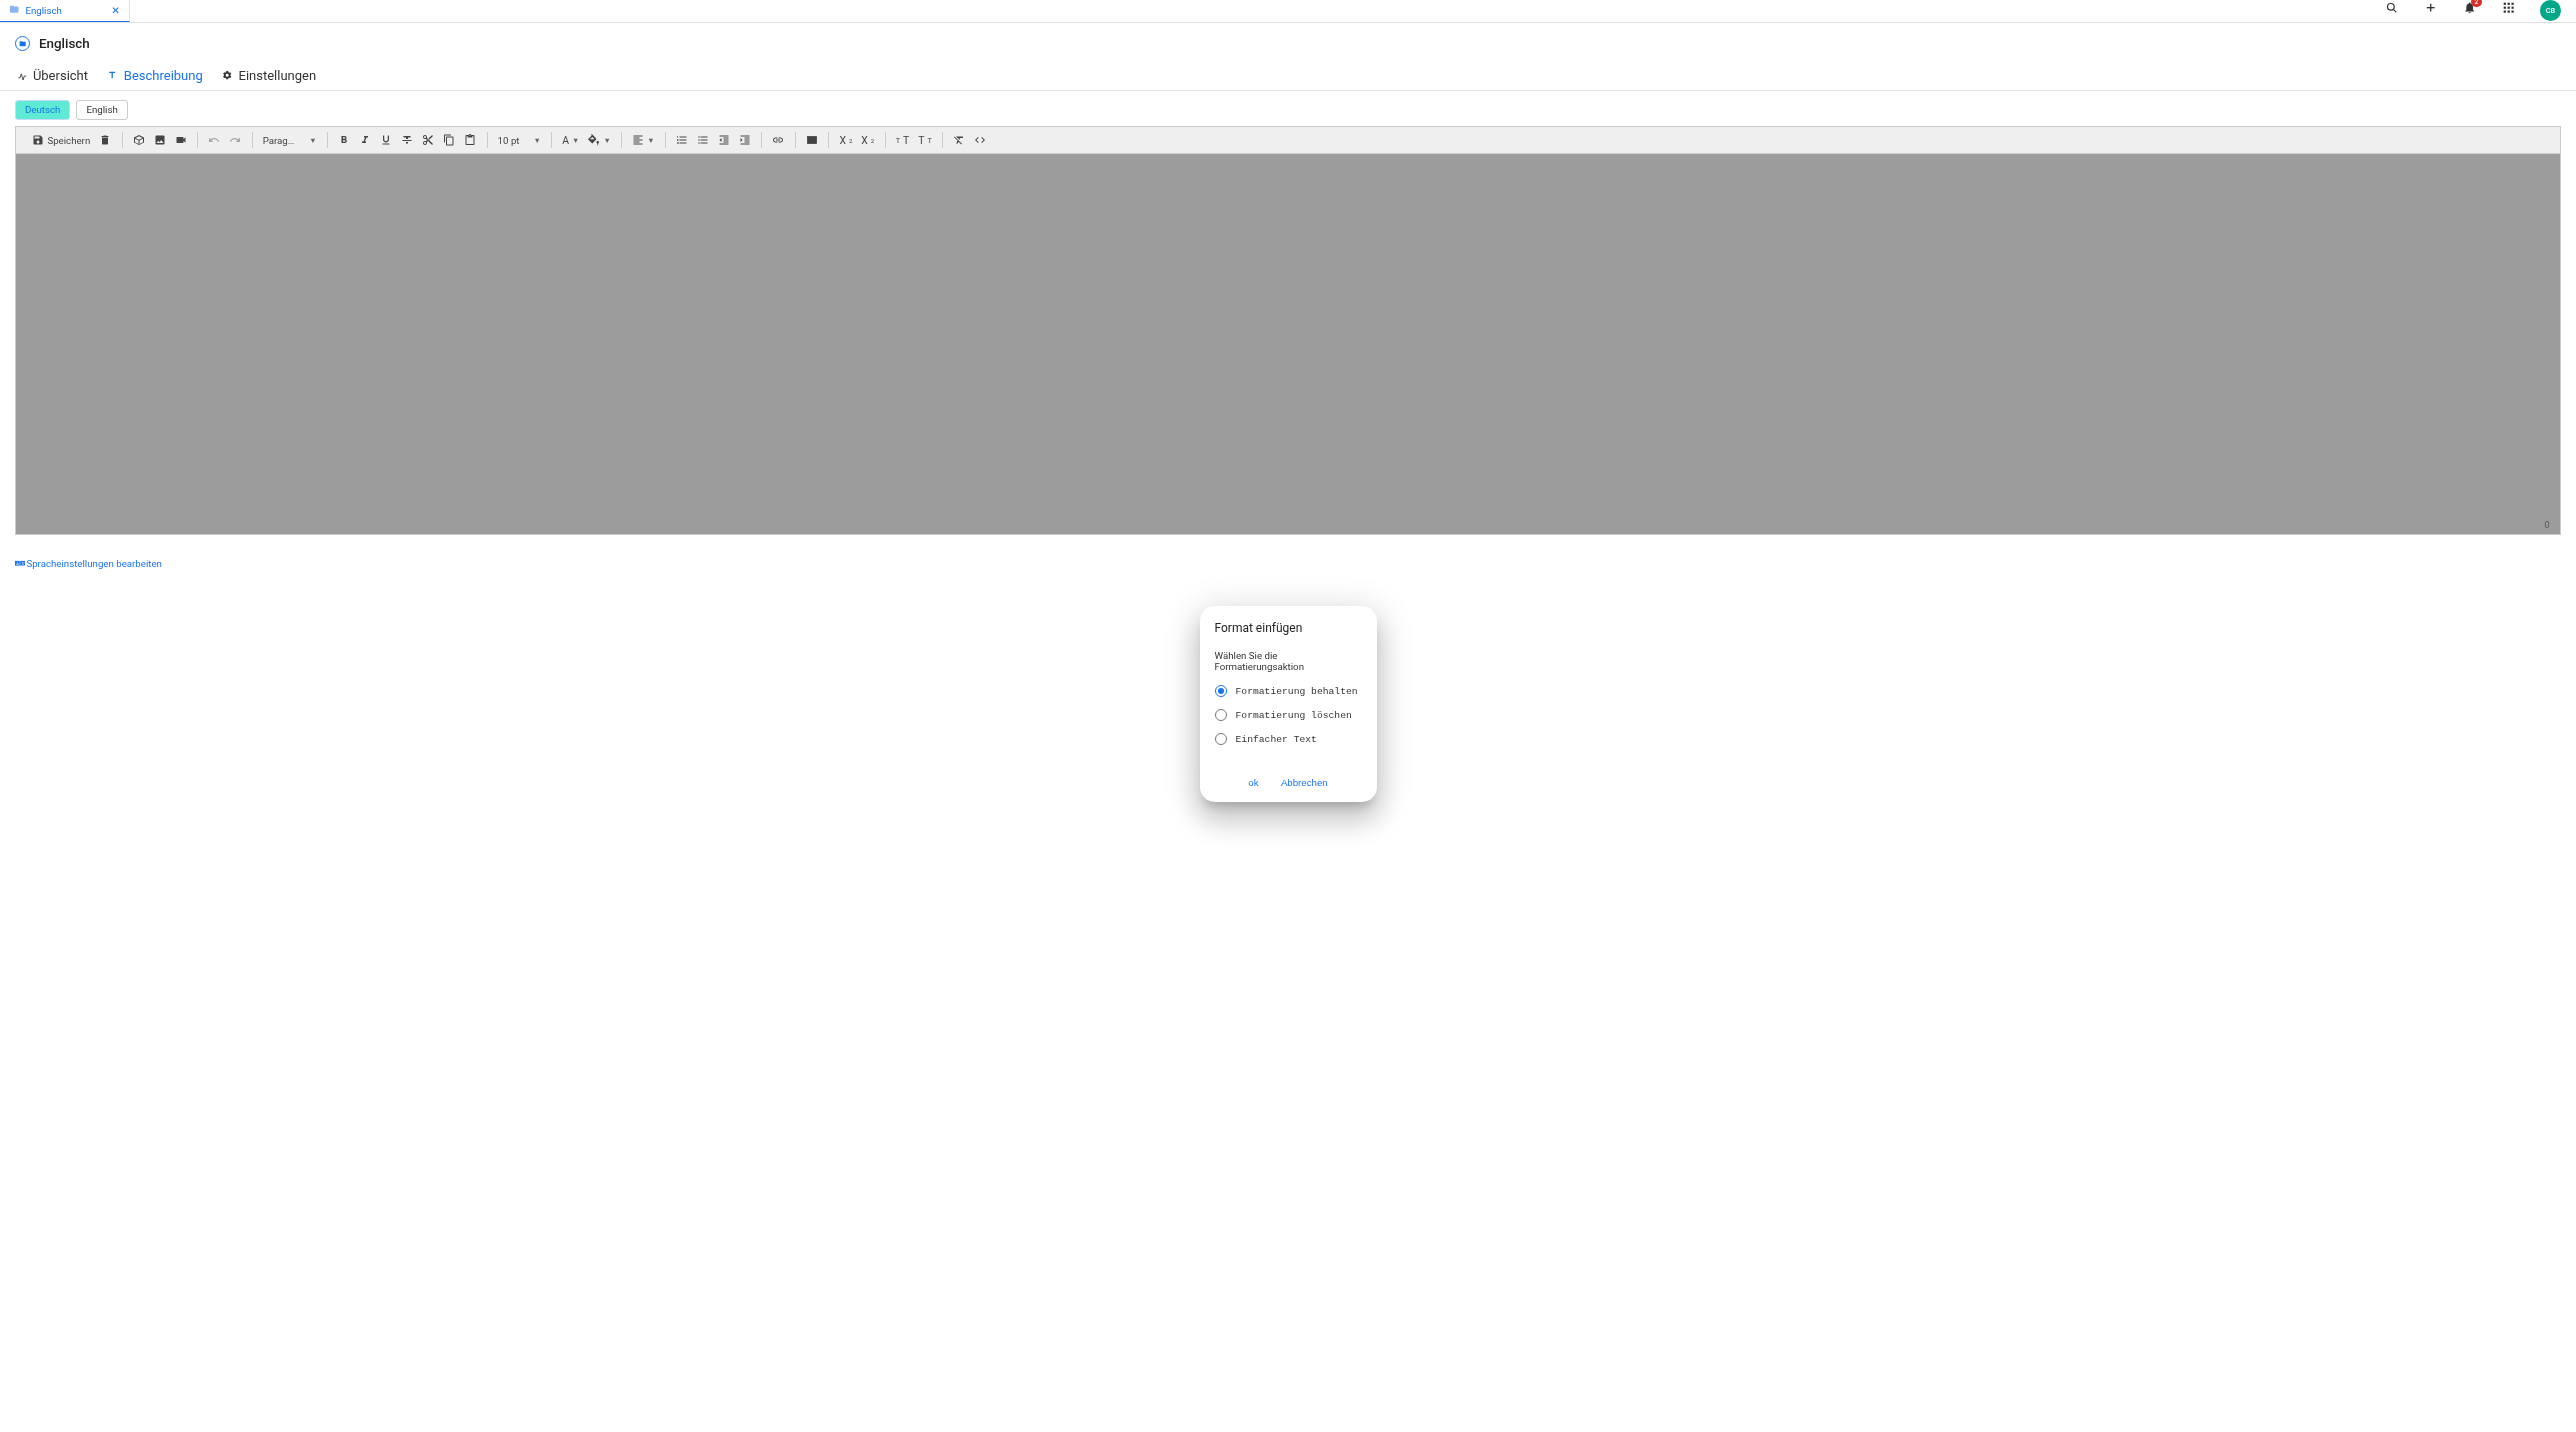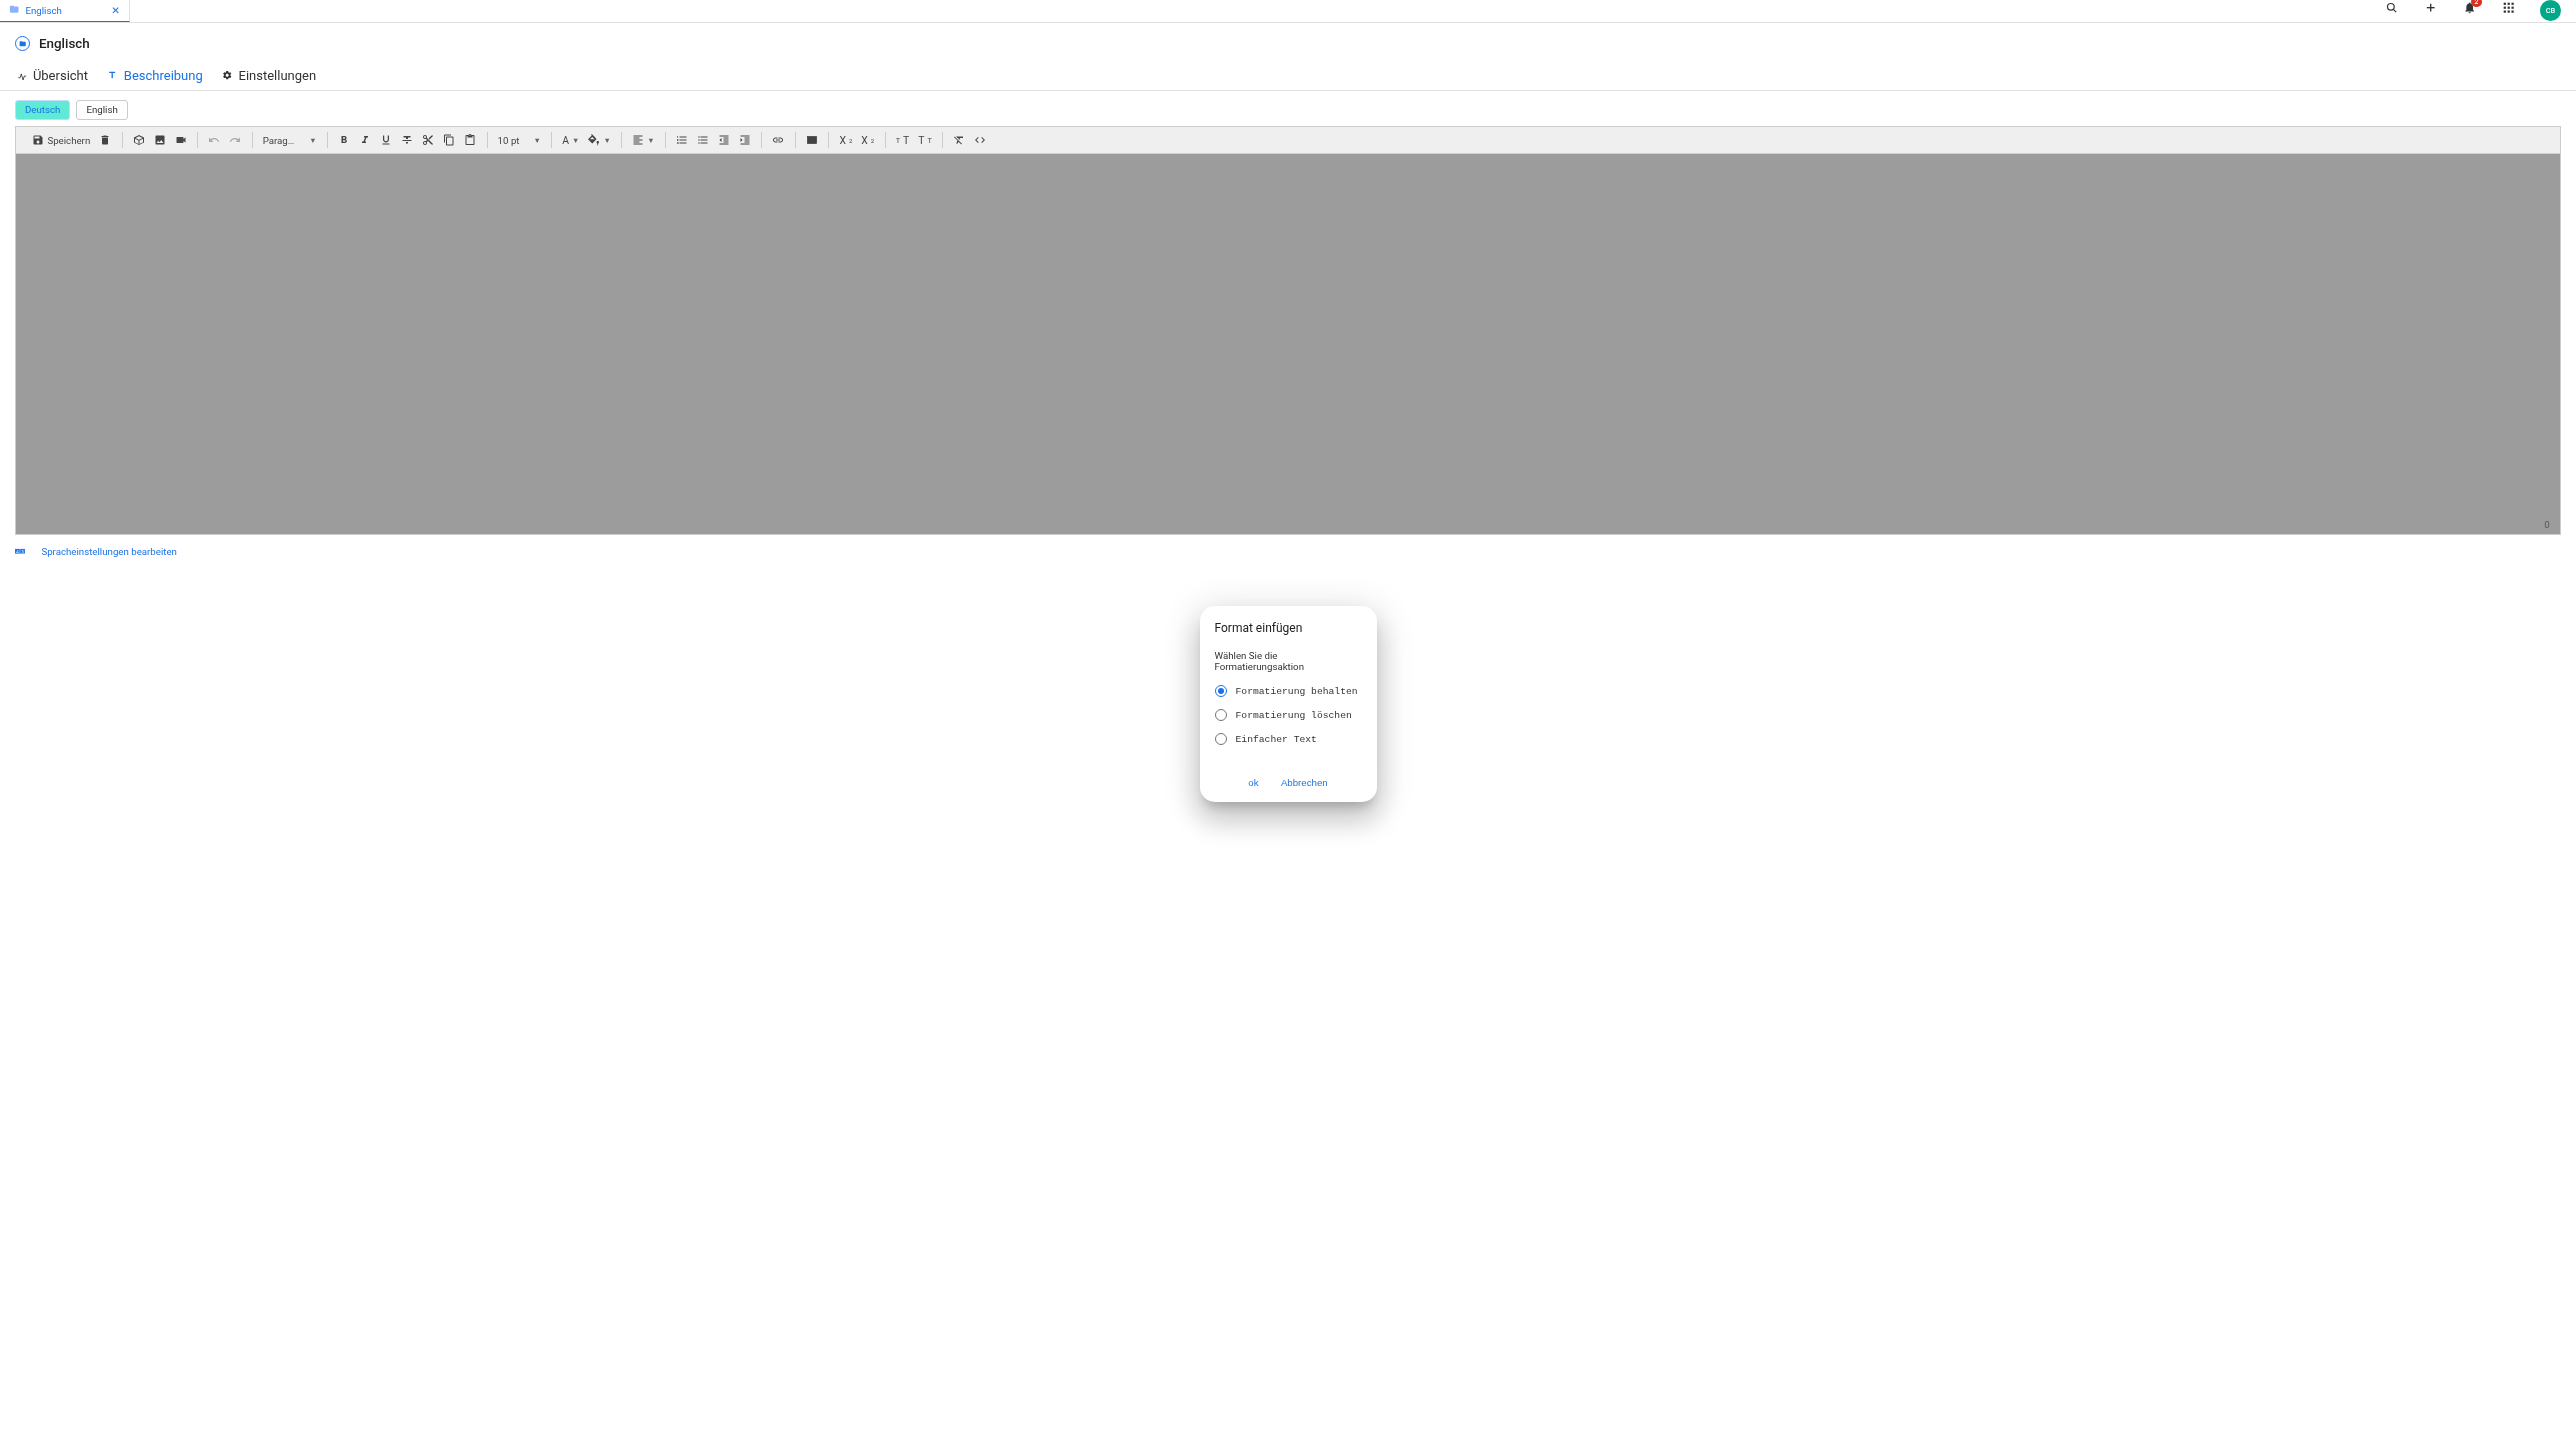--- a/index.html
+++ b/index.html
@@ -30,37 +30,37 @@
 .view-tab { display: flex; align-items: center; gap: 6px; padding: 6px 1.5px; font-size: 13px; color: #333; cursor: pointer; border-bottom: 1.5px solid transparent; }
 .view-tab.active { color: #1a73e8; }
 .view-tab svg { width: 10.4px; height: 10.4px; }
 
 
 .lang-tabs-row { padding: 9px 15px 6px 15px; display: flex; gap: 6px; }
 .lang-tab { padding: 3.7px 9px; border: 0.7px solid #ccc; border-radius: 3px; font-size: 9.7px; cursor: pointer; background: #fff; }
 .lang-tab.active { background: #5eead4; border-color: #c6dafc; color: #1a73e8; }
 
 
-.editor-wrap { margin: 0 15px 6px 15px; border: 0.7px solid #ccc; position: relative; }
+.editor-wrap { margin: 0 15px 18px 15px; border: 0.7px solid #ccc; position: relative; }
 .toolbar { height: 27px; background: #efefef; border-bottom: 0.7px solid #d0d0d0; display: flex; align-items: center; padding: 0 9px; gap: 0; font-size: 9.7px; color: #444; }
 .tb-group { display: flex; align-items: center; gap: 9px; padding: 0 7.4px; }
 .tb-sep { width: 0.7px; height: 16.4px; background: #ccc; margin: 0 3px; }
 .tb-btn { display: flex; align-items: center; gap: 3px; cursor: pointer; color: #444; }
 .tb-btn svg { width: 12px; height: 12px; fill: currentColor; }
 .tb-btn.disabled { color: #aaa; }
 .tb-select { display: flex; align-items: center; gap: 14px; cursor: pointer; font-size: 9.7px; max-width: 54px; }
 .tb-select .sel-txt { white-space: nowrap; overflow: hidden; text-overflow: ellipsis; }
 .tb-dd { font-size: 7.4px; color: #666; }
 .tb-label { font-size: 9.7px; }
 
 .editor-canvas { background: #9c9c9c; height: 380px; position: relative; }
 .char-count { position: absolute; bottom: 4.5px; right: 10.4px; color: #555; font-size: 9.7px; }
 
 
-.footer-link { display: flex; align-items: center; gap: 16px; padding: 4.5px 15px; color: #1a73e8; font-size: 9.7px; cursor: pointer; }
+.footer-link { display: flex; align-items: center; gap: 1px; padding: 4.5px 15px; color: #1a73e8; font-size: 9.7px; cursor: pointer; }
 .footer-link svg { width: 10.4px; height: 9px; }
 
 
 .modal-overlay { position: fixed; top: 0; left: 0; right: 0; bottom: 0; display: flex; align-items: center; justify-content: center; pointer-events: none; }
 .modal { width: 177px; background: #fff; border-radius: 15px; box-shadow: 0 8.2px 11.2px -5.2px rgba(0,0,0,0.2), 0 18px 28px 2.2px rgba(0,0,0,0.14), 0 6.7px 34px 6px rgba(0,0,0,0.12); padding: 15px 15px 10.4px 15px; pointer-events: auto; position: relative; top: -12px; }
 .modal-title { font-size: 12px; font-weight: 400; color: #222; margin-bottom: 15px; }
 .modal-subtitle { font-size: 9.7px; color: #333; margin-bottom: 13.4px; }
 .radio-group { display: flex; flex-direction: column; gap: 12px; margin-bottom: 27px; font-family: Liberation Mono, monospace; }
 .radio-row { display: flex; align-items: center; gap: 9px; cursor: pointer; }
 .radio-outer { width: 12px; height: 12px; border: 1.5px solid #757575; border-radius: 50%; display: flex; align-items: center; justify-content: center; flex-shrink: 0; }

